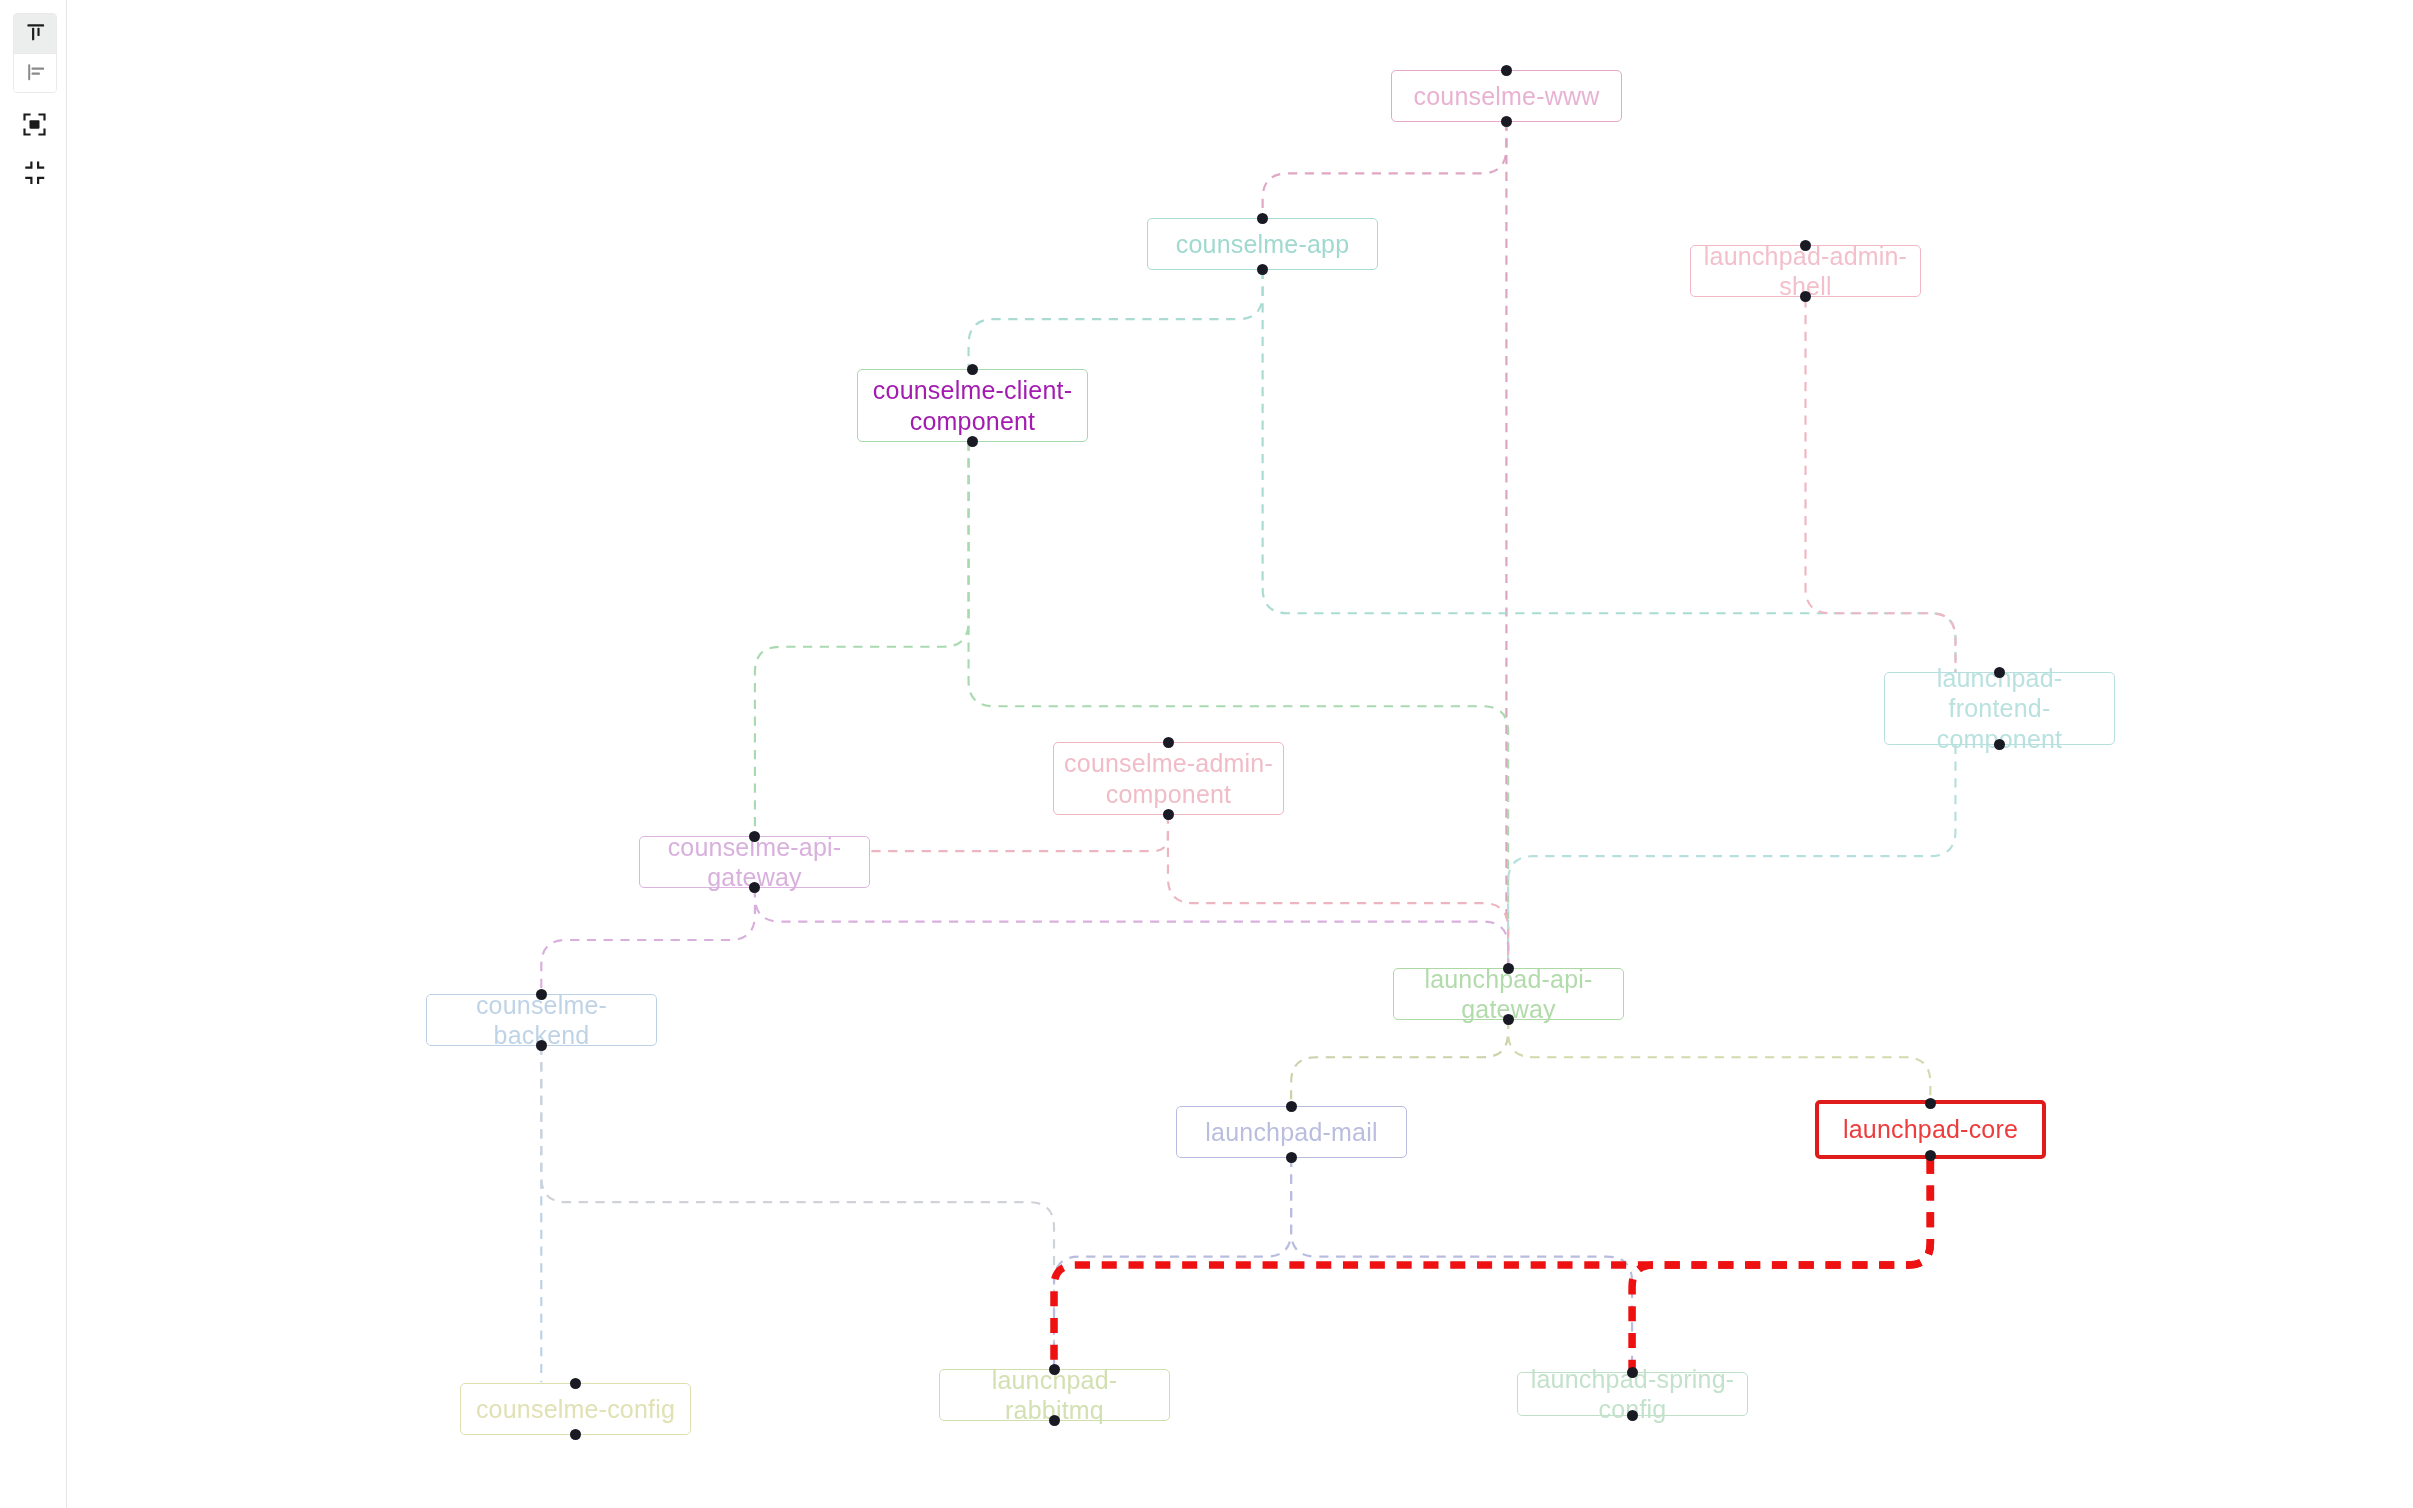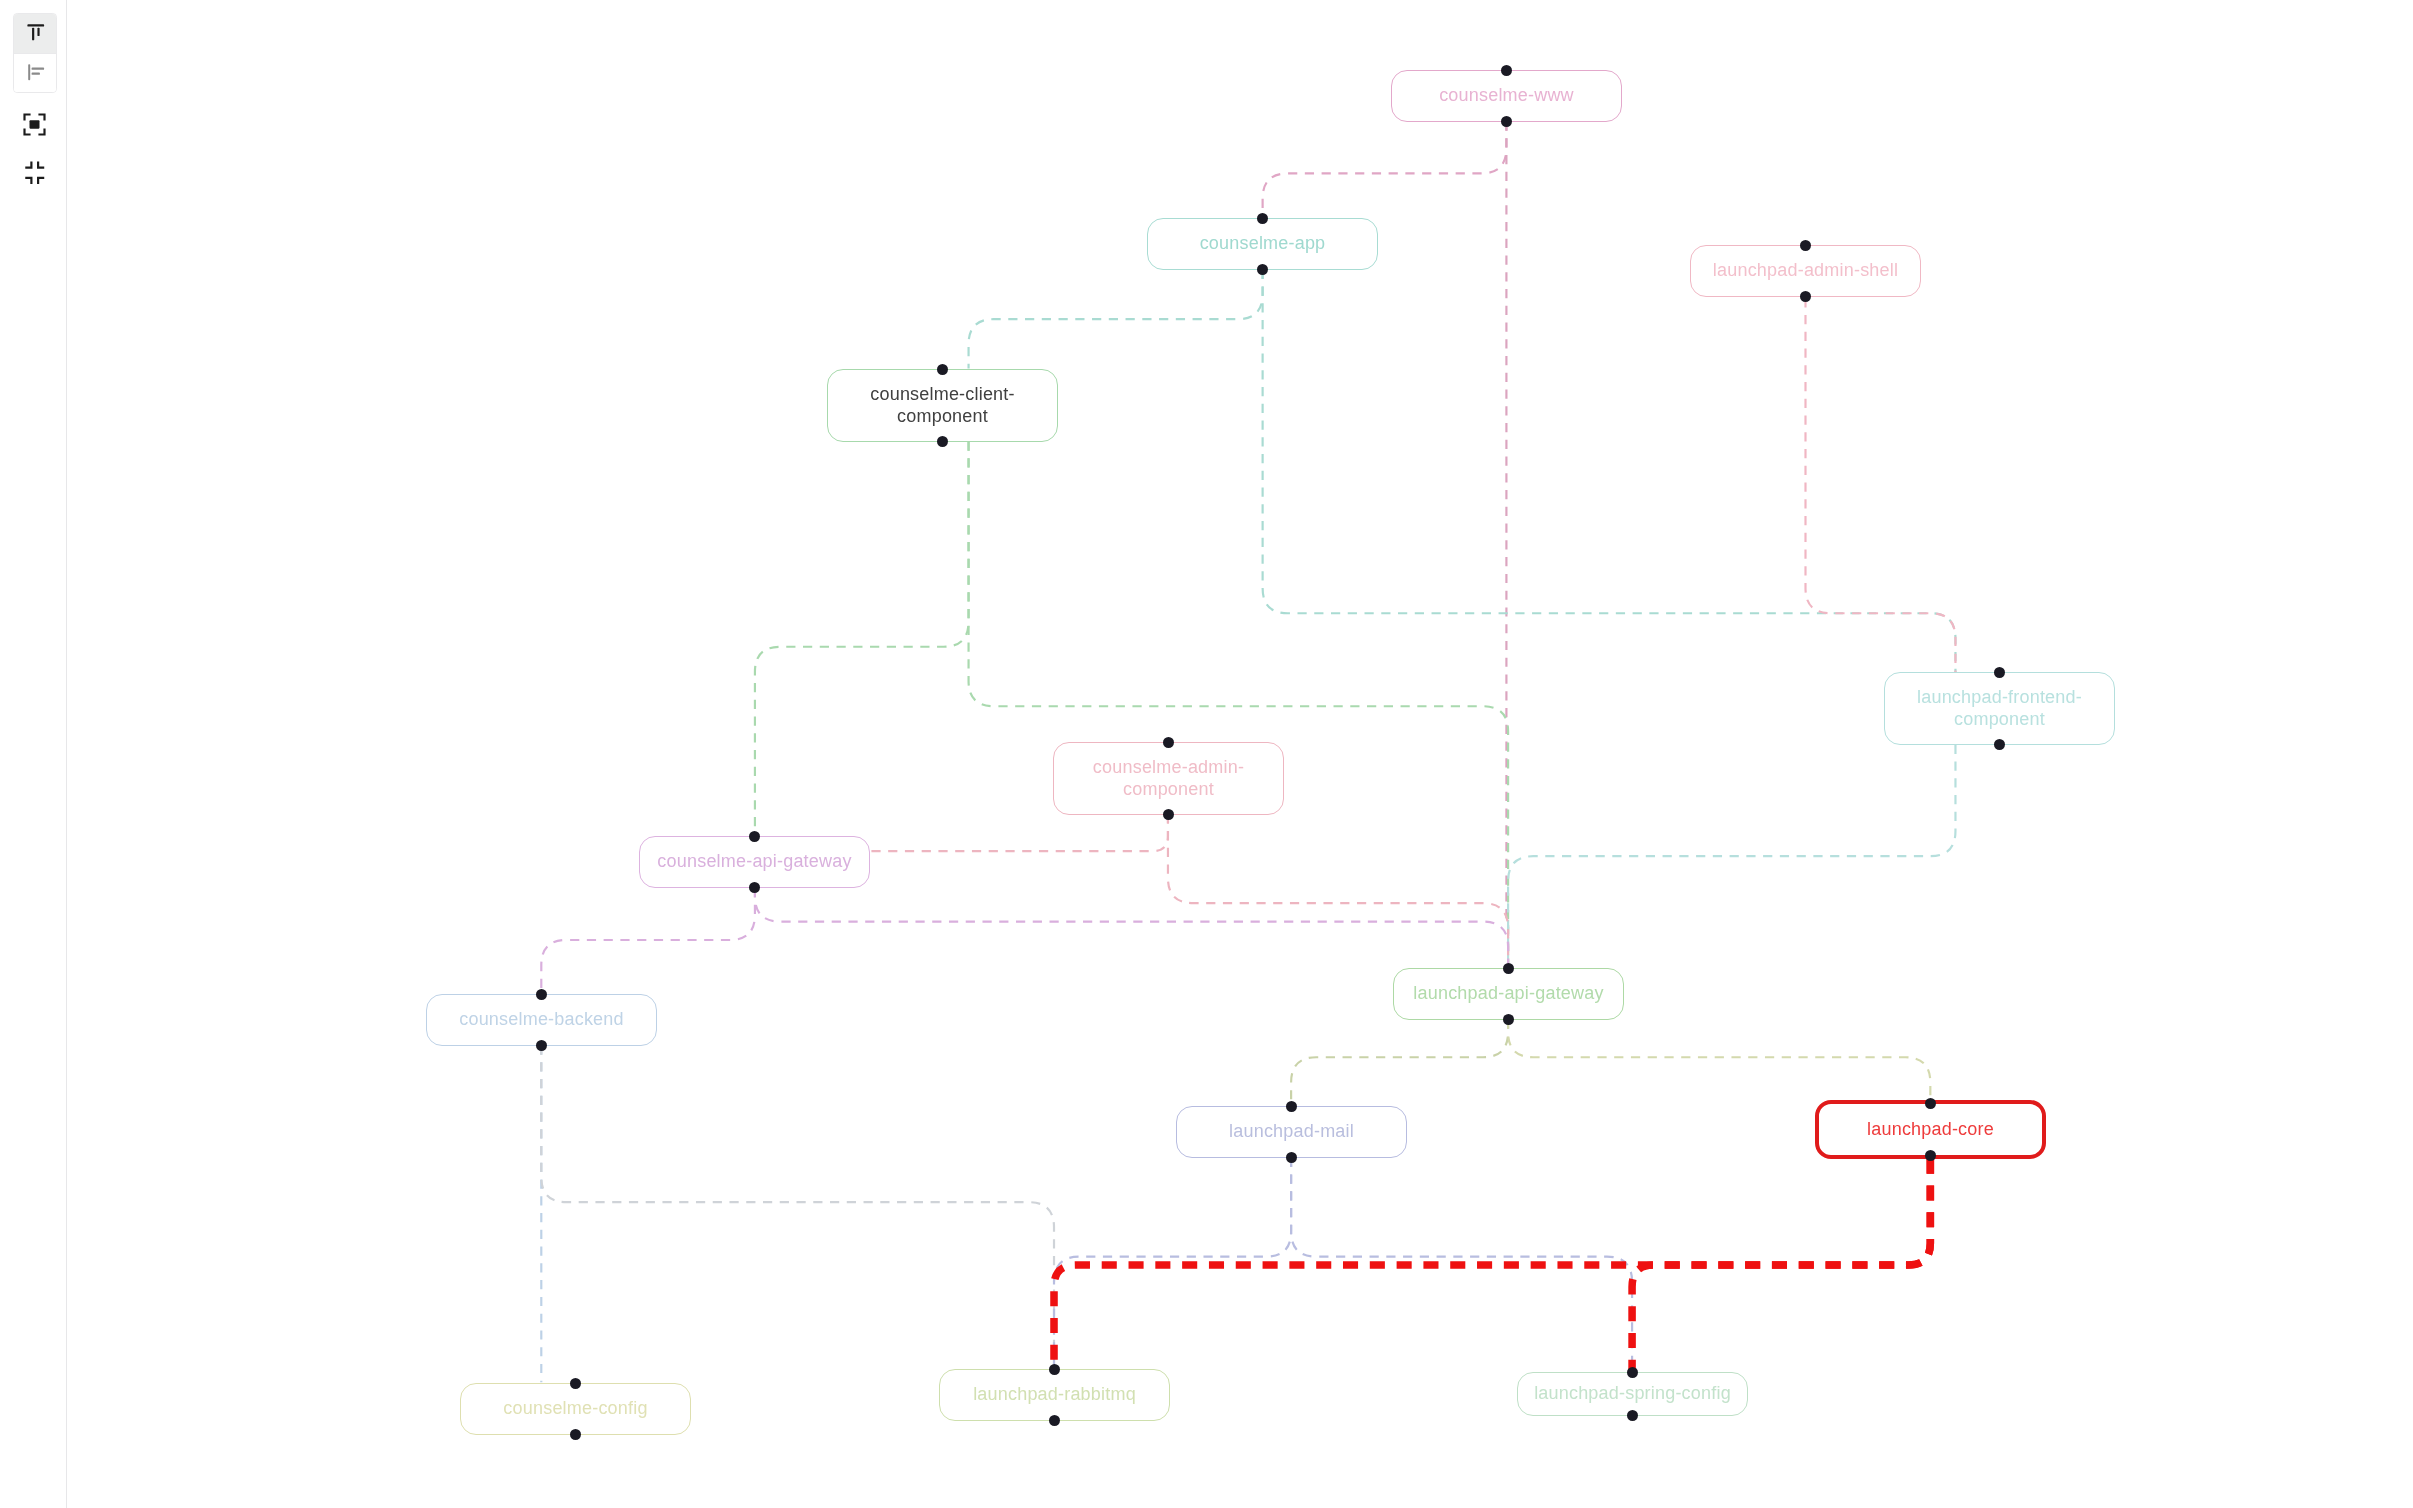--- a/index.html
+++ b/index.html
@@ -87,27 +87,27 @@
     position: absolute;
     left: 0; top: 0;
     width: 2346px;
     height: 1508px;
   }
 
   .graph-node {
     position: absolute;
     box-sizing: border-box;
     border: 1.7px solid #cccccc;
-    border-radius: 16px;
+    border-radius: 5px;
     background: #ffffff;
     display: flex;
     align-items: center;
     justify-content: center;
     text-align: center;
-    font-size: 18px;
+    font-size: 25px;
     line-height: 1.22;
     letter-spacing: 0.2px;
     padding: 3.4px 8.4px;
     cursor: pointer;
     user-select: none;
   }
   .graph-node.selected {
     border-width: 4.2px;
     z-index: 5;
   }
@@ -217,21 +217,21 @@
         <div class="graph-node" style="left: 1080px; top: 218px; width: 231px; height: 52px; border-color: rgb(168, 220, 211); color: rgb(159, 217, 207);">
           <span class="node-label">counselme-app</span>
           <span class="handle top"></span>
           <span class="handle bottom"></span>
         </div>
         <div class="graph-node" style="left: 1623px; top: 213px; width: 231px; height: 52px; border-color: rgb(240, 184, 196); color: rgb(243, 191, 203); margin-top: 32px;">
           <span class="node-label">launchpad-admin-shell</span>
           <span class="handle top"></span>
           <span class="handle bottom"></span>
         </div>
-        <div class="graph-node" style="left: 760px; top: 369px; width: 231px; height: 73px; border-color: rgb(167, 217, 172); color: #404040;">
+        <div class="graph-node" style="left: 790px; top: 369px; width: 231px; height: 73px; border-color: rgb(167, 217, 172); color: #a21caf;">
           <span class="node-label">counselme-client-
 component</span>
           <span class="handle top"></span>
           <span class="handle bottom"></span>
         </div>
         <div class="graph-node" style="left: 1773px; top: 672px; width: 231px; height: 73px; border-color: rgb(180, 223, 221); color: rgb(184, 225, 223); margin-left: 44px;">
           <span class="node-label">launchpad-frontend-
 component</span>
           <span class="handle top"></span>
           <span class="handle bottom"></span>

